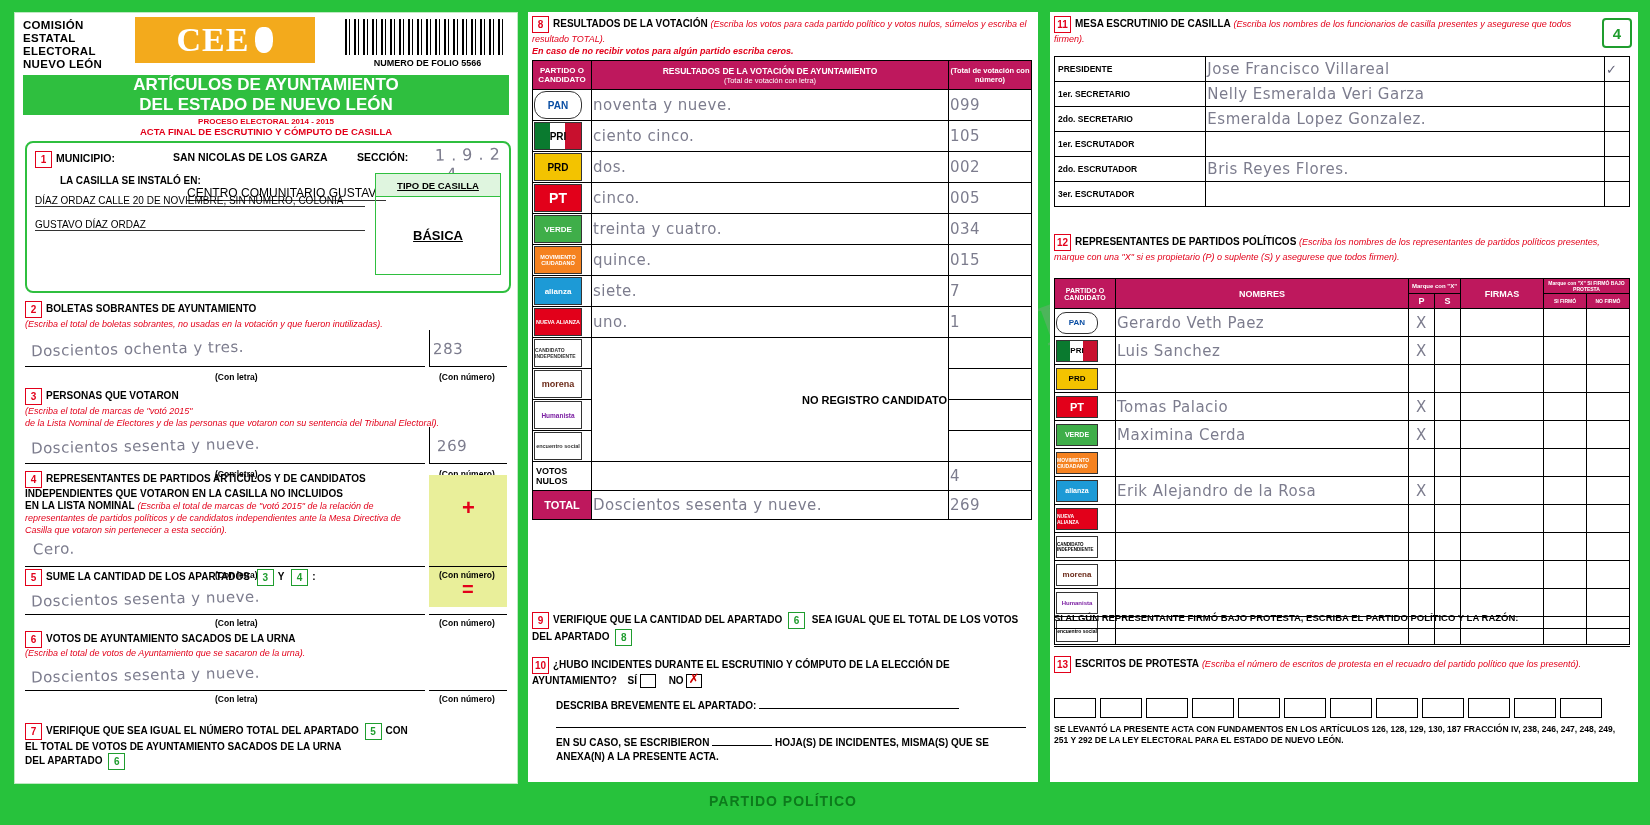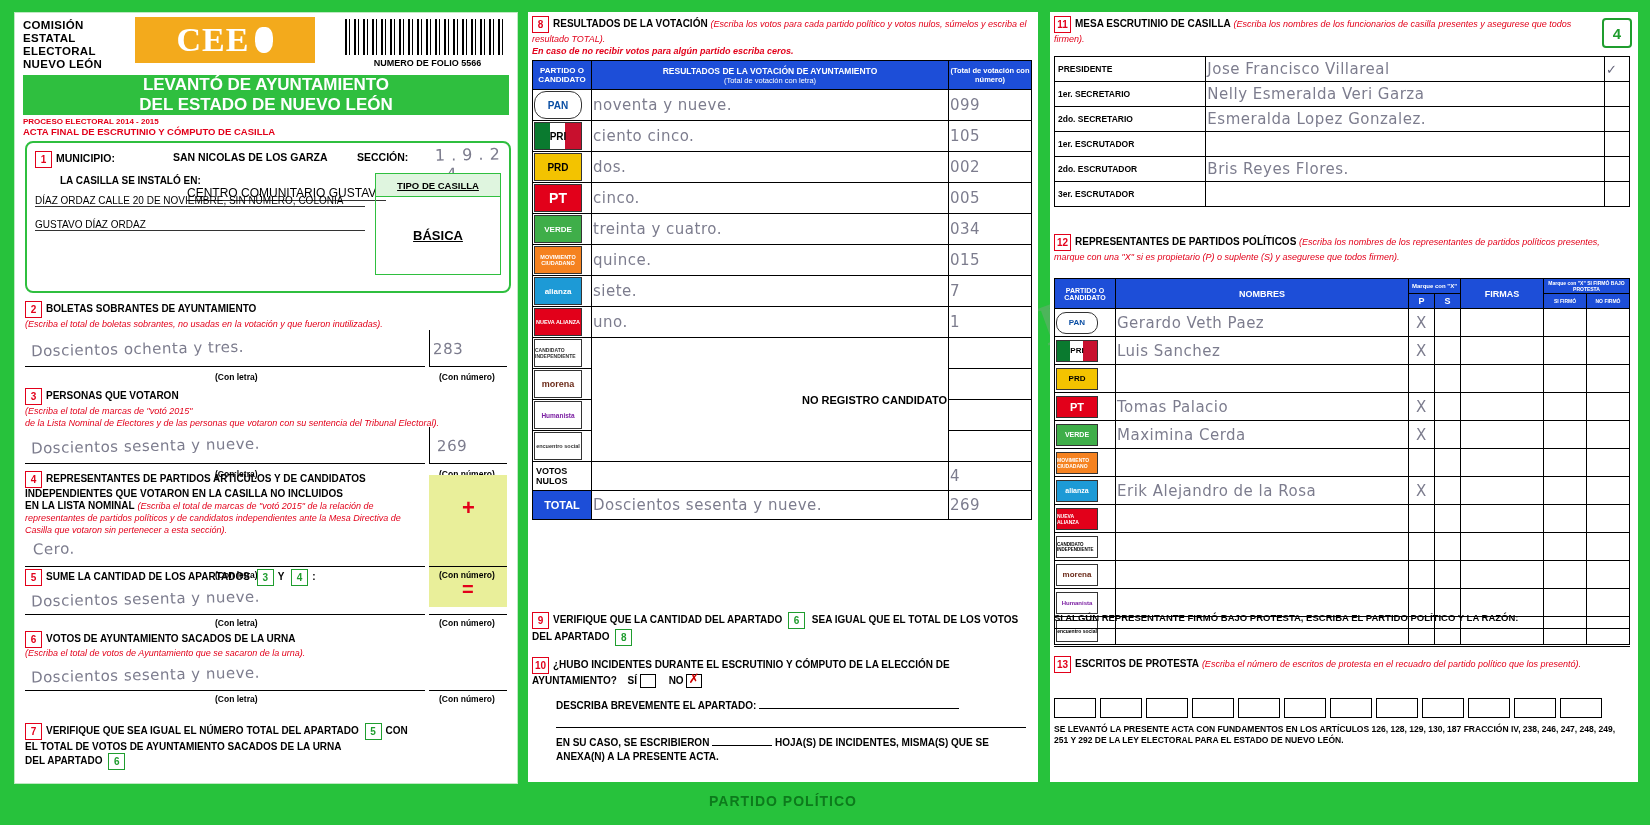--- a/index.html
+++ b/index.html
@@ -12,21 +12,21 @@
   .num-box.green-box{border-color:#1f9d2e;color:#1f9d2e;}
   .tiny{font-size:8.5px;}
   .b{font-weight:bold;}
   .i{font-style:italic;}
   .hand{font-family:"DejaVu Sans",sans-serif;color:#4a4a62;opacity:.72;font-size:15px;transform:rotate(-1.2deg);letter-spacing:.5px;}
   .hand2{font-family:"DejaVu Sans",sans-serif;color:#3b3b55;opacity:.8;font-size:13px;}
   .line{border-bottom:1px solid #333;}
   .watermark{position:absolute;left:530px;top:300px;width:1000px;font-size:58px;color:#9b9b9b;opacity:.33;transform:rotate(-20deg);font-family:"Liberation Serif",serif;font-weight:bold;letter-spacing:4px;pointer-events:none;}
   table{border-collapse:collapse;}
   .gridtbl td,.gridtbl th{border:1px solid #000;}
-  .hdr-green{background:#1d4ed8;color:#fff;font-weight:bold;}
+  .hdr-green{background:#be185d;color:#fff;font-weight:bold;}
   .party{width:46px;height:26px;border:1px solid #333;display:flex;align-items:center;justify-content:center;font-size:10px;font-weight:bold;}
   .cellh{height:26px;}
 </style>
 </head>
 <body>
 
 <div id="sheet">
 
   <div class="watermark">COPIA TOMADA DEL SITIO DEL CORE</div>
 
@@ -39,24 +39,24 @@
       <div>NUEVO LEÓN</div>
     </div>
     <div style="position:absolute;left:120px;top:4px;width:180px;height:46px;background:#f3aa1c;display:flex;align-items:center;justify-content:center;">
       <span style="font-family:'Liberation Serif',serif;font-size:34px;font-weight:bold;color:#fff;letter-spacing:1px;">CEE</span>
       <span style="display:inline-block;width:18px;height:26px;background:#fff;margin-left:6px;border-radius:40% 40% 45% 45%;"></span>
     </div>
     <div style="position:absolute;left:330px;top:6px;width:160px;height:36px;background:repeating-linear-gradient(90deg,#000 0 2px,#fff 2px 4px,#000 4px 5px,#fff 5px 9px);"></div>
     <div style="position:absolute;left:330px;top:45px;width:165px;font-size:9px;font-weight:bold;text-align:center;">NUMERO DE FOLIO 5566</div>
 
     <div style="position:absolute;left:8px;top:62px;width:486px;height:40px;background:#2fbf3f;display:flex;flex-direction:column;align-items:center;justify-content:center;color:#fff;">
-      <div style="font-size:17px;font-weight:bold;">LEVANTÓ DE AYUNTAMIENTO</div>
+      <div style="font-size:17px;font-weight:bold;">ARTÍCULOS DE AYUNTAMIENTO</div>
       <div style="font-size:17px;font-weight:bold;">DEL ESTADO DE NUEVO LEÓN</div>
     </div>
-    <div style="position:absolute;left:8px;top:104px;width:486px;text-align:left;">
+    <div style="position:absolute;left:8px;top:104px;width:486px;text-align:center;">
       <div class="red" style="font-size:8px;font-weight:bold;">PROCESO ELECTORAL  2014 - 2015</div>
       <div class="red" style="font-size:9.5px;font-weight:bold;">ACTA FINAL DE ESCRUTINIO Y CÓMPUTO DE CASILLA</div>
     </div>
 
     <div style="position:absolute;left:10px;top:128px;width:482px;height:148px;border:2px solid #2fbf3f;border-radius:8px;">
       <div style="position:absolute;left:8px;top:8px;font-size:10.5px;font-weight:bold;">
         <span class="num-box">1</span><span>MUNICIPIO:</span>
       </div>
       <div style="position:absolute;left:146px;top:8px;font-size:10.5px;font-weight:bold;">SAN NICOLAS DE LOS GARZA</div>
       <div style="position:absolute;left:330px;top:8px;font-size:10.5px;font-weight:bold;">SECCIÓN:</div>

